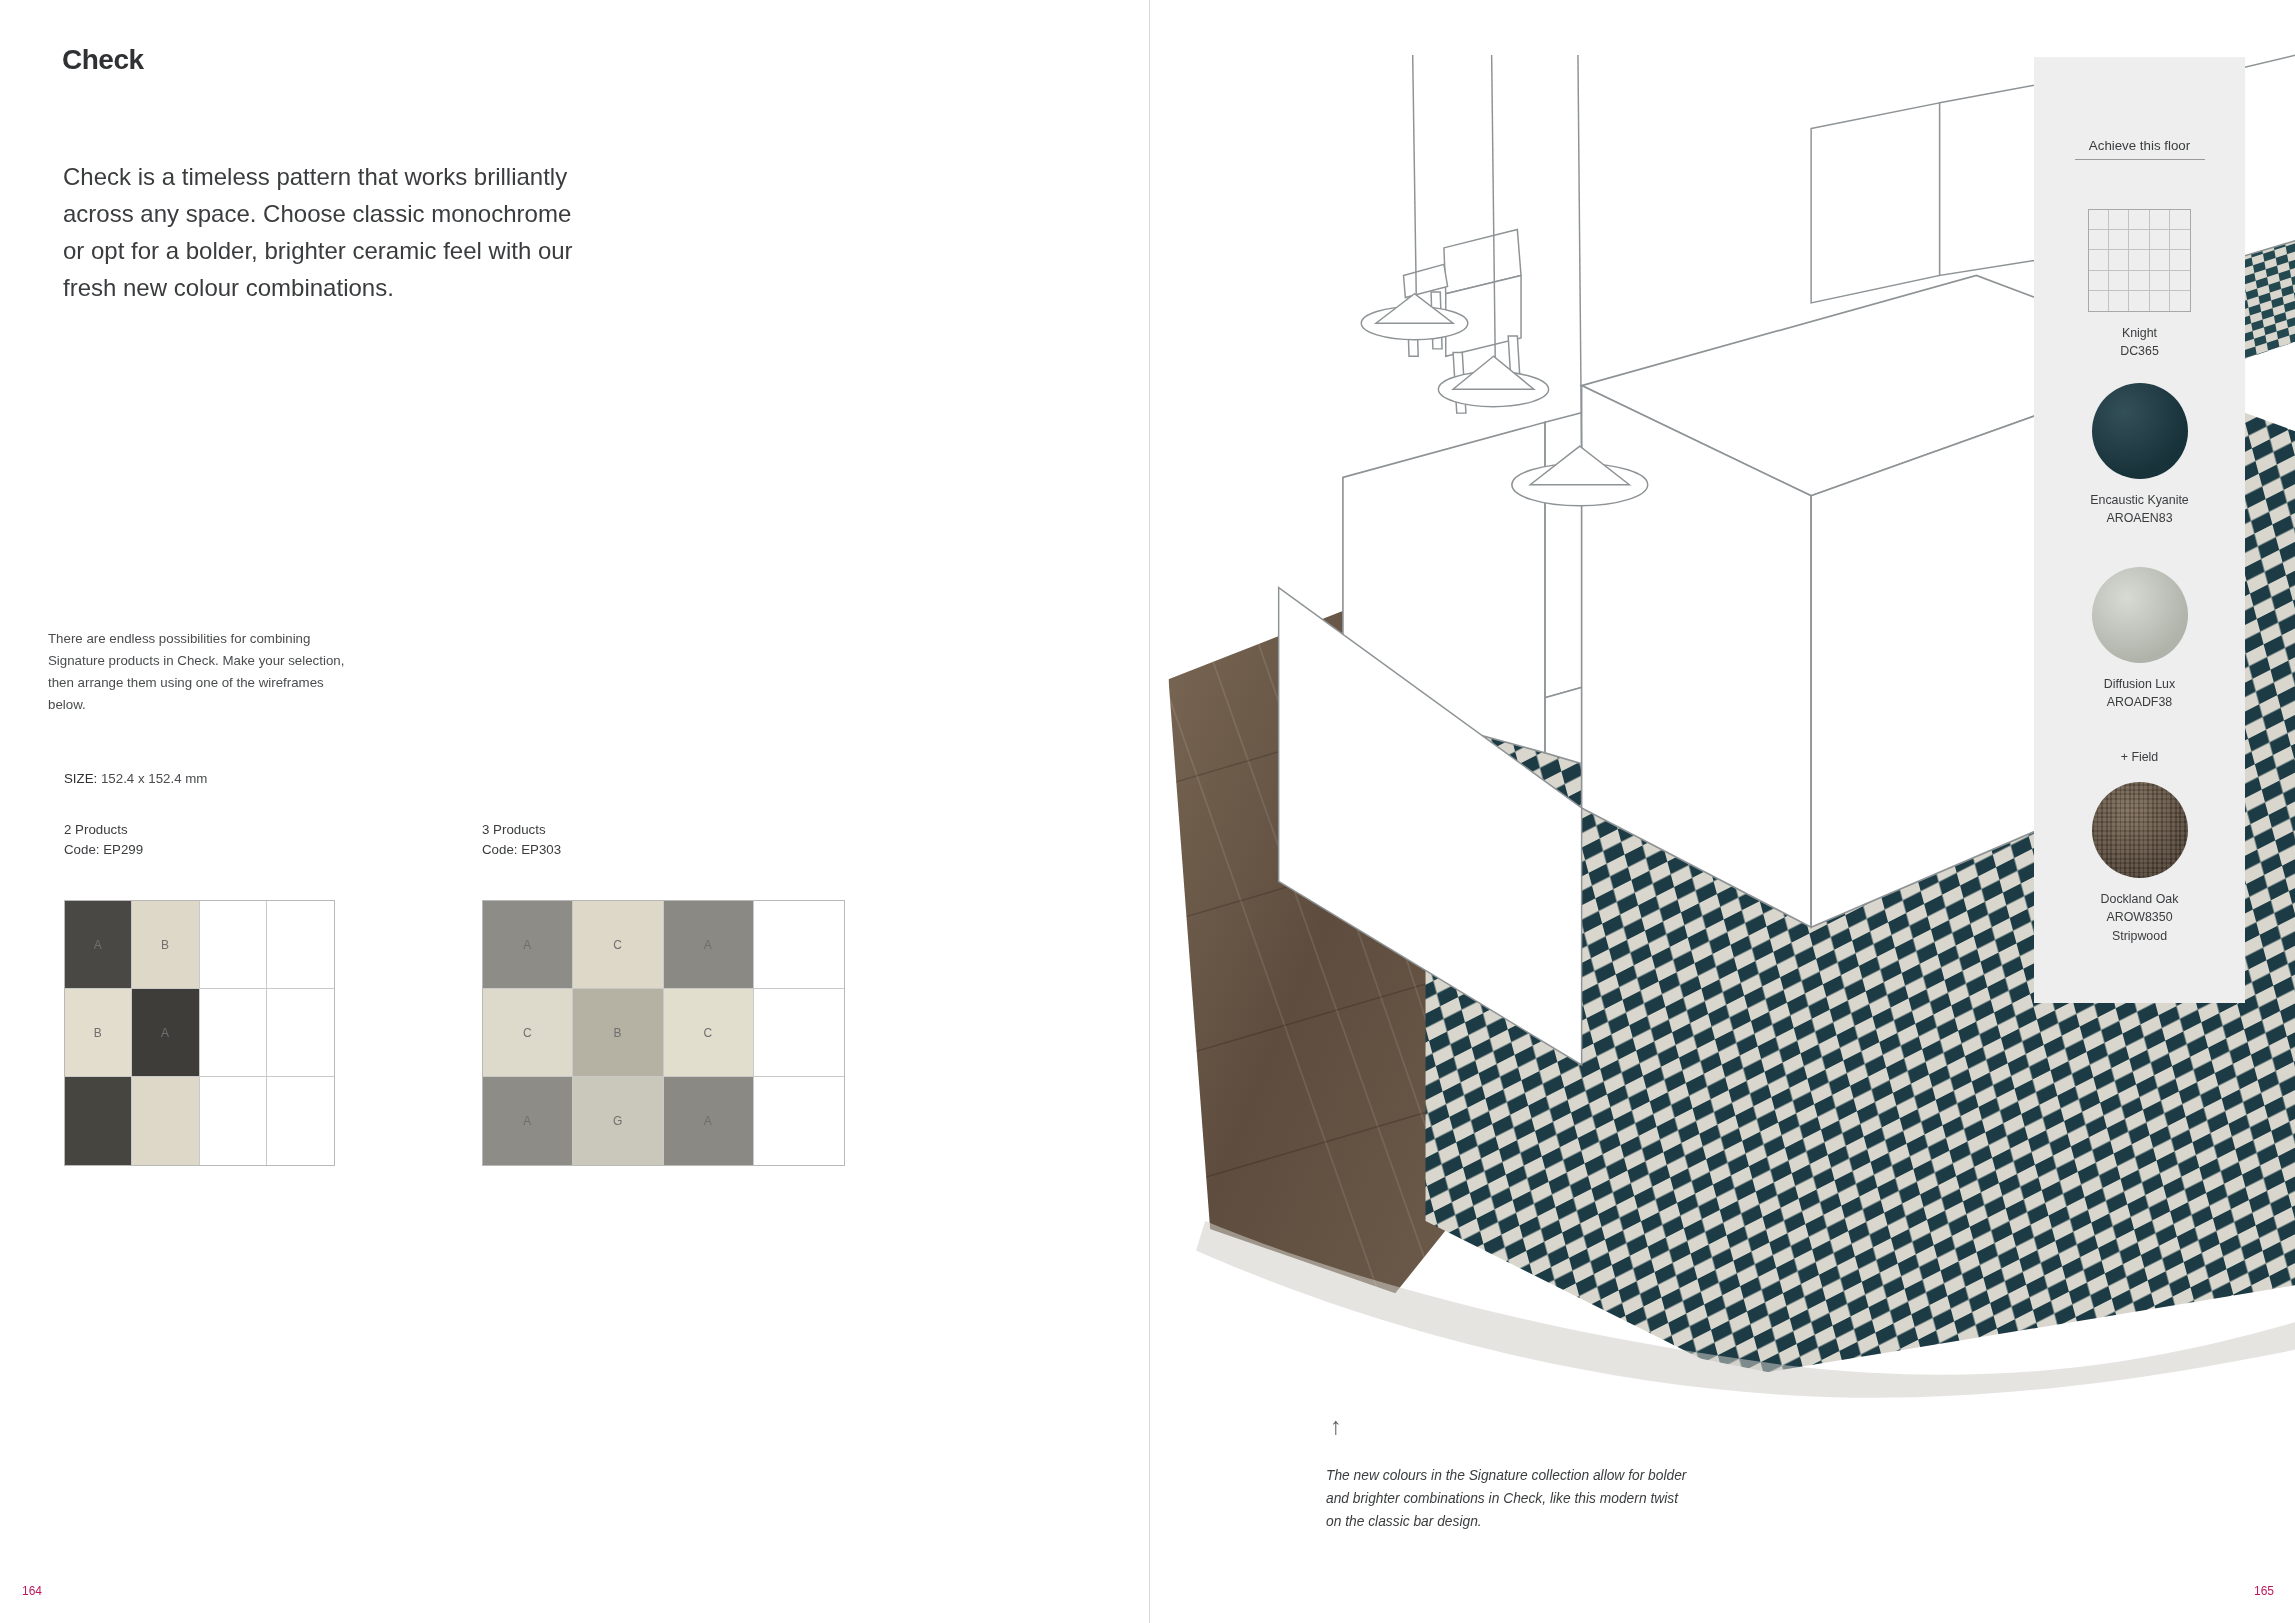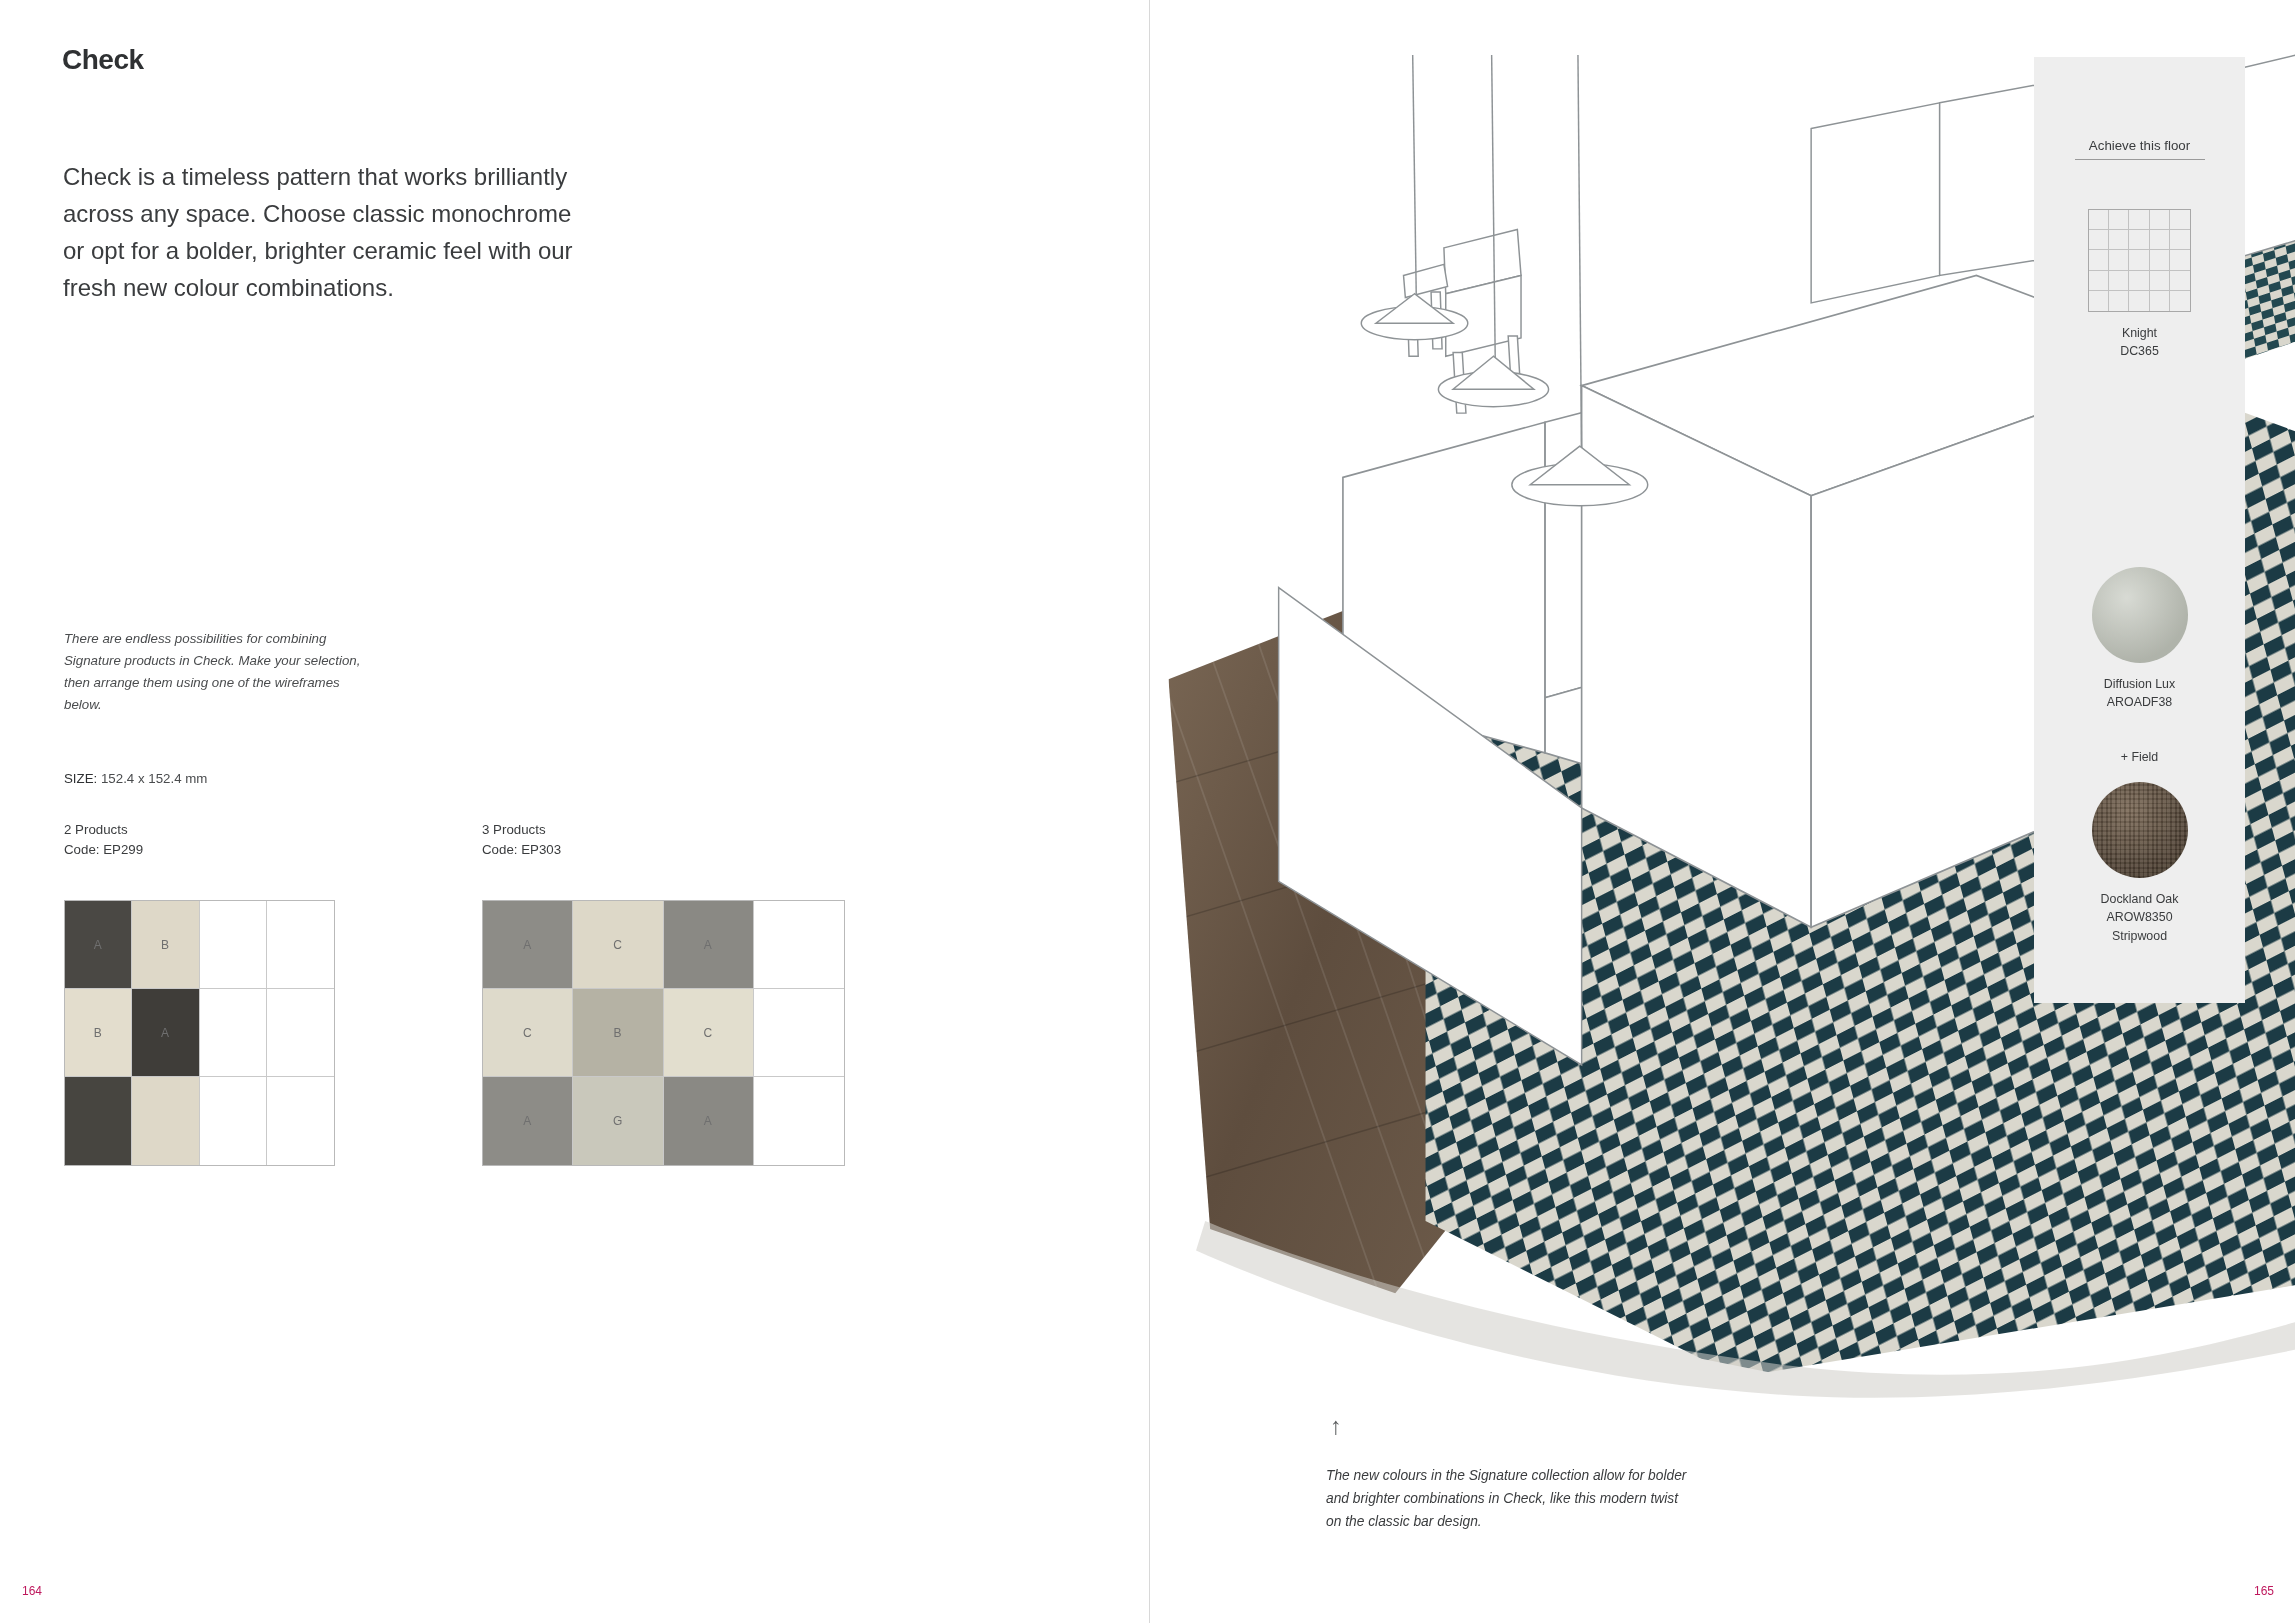--- a/index.html
+++ b/index.html
@@ -60,27 +60,26 @@
     left: 63px;
     top: 158px;
     width: 514px;
     font-size: 24px;
     line-height: 37px;
     color: #3a3c3e;
     font-weight: 300;
   }
   .note {
     position: absolute;
-    left: 64px;
+    left: 48px;
     top: 628px;
     width: 303px;
     font-size: 13.3px;
     line-height: 22px;
     color: #4a4c4e;
-    font-style: italic;
   }
   .size-line {
     position: absolute;
     left: 64px;
     top: 771px;
     font-size: 13.3px;
     color: #2f3133;
   }
   .size-line b {
     font-weight: normal;
@@ -492,20 +491,27 @@
             <i></i>
             <i></i>
             <i></i>
         </div>
         <div class="sw-caption">
           <div>Knight</div>
           <div>DC365</div>
         </div>
       </div>
 
+      <div class="sw-item" style="top:326px;">
+        <div class="sw-circle kyanite"></div>
+        <div class="sw-caption">
+          <div>Encaustic Kyanite</div>
+          <div>AROAEN83</div>
+        </div>
+      </div>
 
       <div class="sw-item" style="top:510px;">
         <div class="sw-circle diffusion"></div>
         <div class="sw-caption">
           <div>Diffusion Lux</div>
           <div>AROADF38</div>
         </div>
       </div>
 
       <div class="sw-plus" style="top:693px;">+ Field</div>

